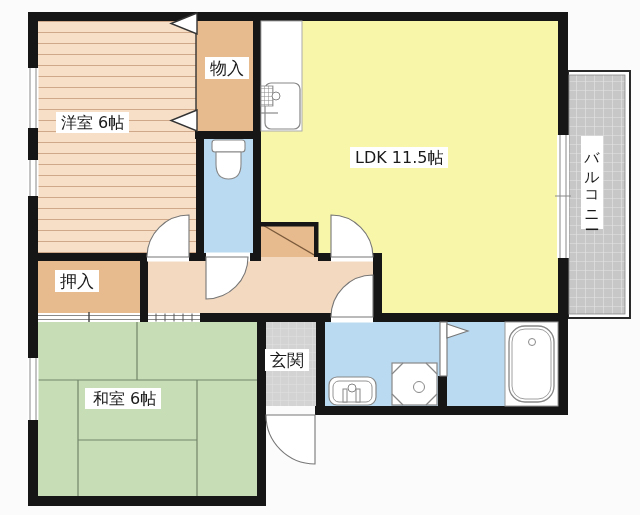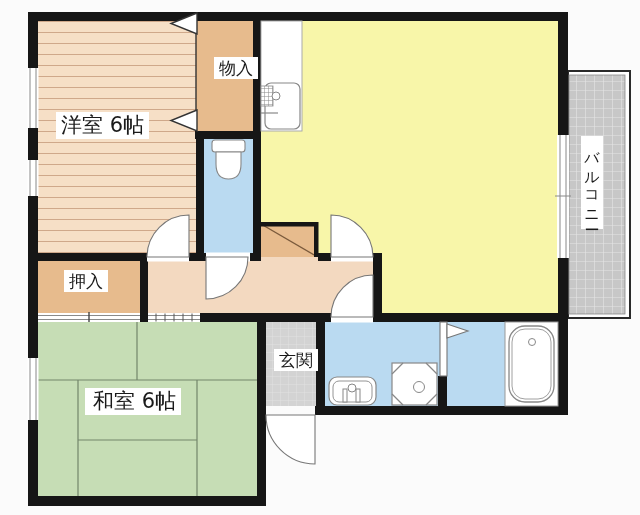--- a/index.html
+++ b/index.html
@@ -1,22 +1,22 @@
 <!DOCTYPE html>
 <html><head>
 <meta charset="utf-8">
 <style>
   html,body{margin:0;padding:0;background:#fafafa;}
   .plan{position:relative;width:640px;height:515px;background:#fbfbfb;overflow:hidden;
         font-family:"DejaVu Sans","Liberation Sans",sans-serif;}
   .plan svg{position:absolute;left:0;top:0;}
   .room-label{position:absolute;background:#ffffff;color:#1a1a1a;padding:1px 5px;
               white-space:nowrap;line-height:1.2;z-index:5;}
-  .lbl-lg{font-size:21px;}
-  .lbl-md{font-size:17px;margin-left:9px;}
+  .lbl-lg{font-size:16px;}
+  .lbl-md{font-size:17px;}
   .lbl-sm{font-size:15px;}
   .vertical{writing-mode:vertical-rl;text-orientation:upright;letter-spacing:3px;
             padding:5px 2px;}
 </style>
 </head>
 <body>
 
 <div class="plan">
   <svg width="640" height="515" viewBox="0 0 640 515">
     <defs>
@@ -204,17 +204,18 @@
     <g fill="#ffffff" stroke="#999">
       <rect x="505" y="322" width="53" height="84" stroke-width="1"></rect>
       <rect x="509" y="326" width="45" height="76" rx="16" stroke="#888" stroke-width="1.3"></rect>
       <rect x="512" y="329" width="39" height="70" rx="13" stroke="#888" stroke-width="0.8" fill="none"></rect>
       <circle cx="532" cy="342" r="3.5" stroke="#888" stroke-width="1" fill="none"></circle>
     </g>
   </svg>
 
   <div class="room-label lbl-lg" style="left:56px;top:112px;">洋室 6帖</div>
   <div class="room-label lbl-md" style="left:205px;top:57px;">物入</div>
+  <div class="room-label lbl-lg" style="left:350px;top:147px;">LDK 11.5帖</div>
   <div class="room-label lbl-sm vertical" style="left:581px;top:136px;">バルコニー</div>
   <div class="room-label lbl-md" style="left:55px;top:270px;">押入</div>
   <div class="room-label lbl-lg" style="left:85px;top:388px;padding-left:8px;">和室 6帖</div>
   <div class="room-label lbl-md" style="left:265px;top:349px;text-align:right;">玄関</div>
 </div>
 
 </body></html>

